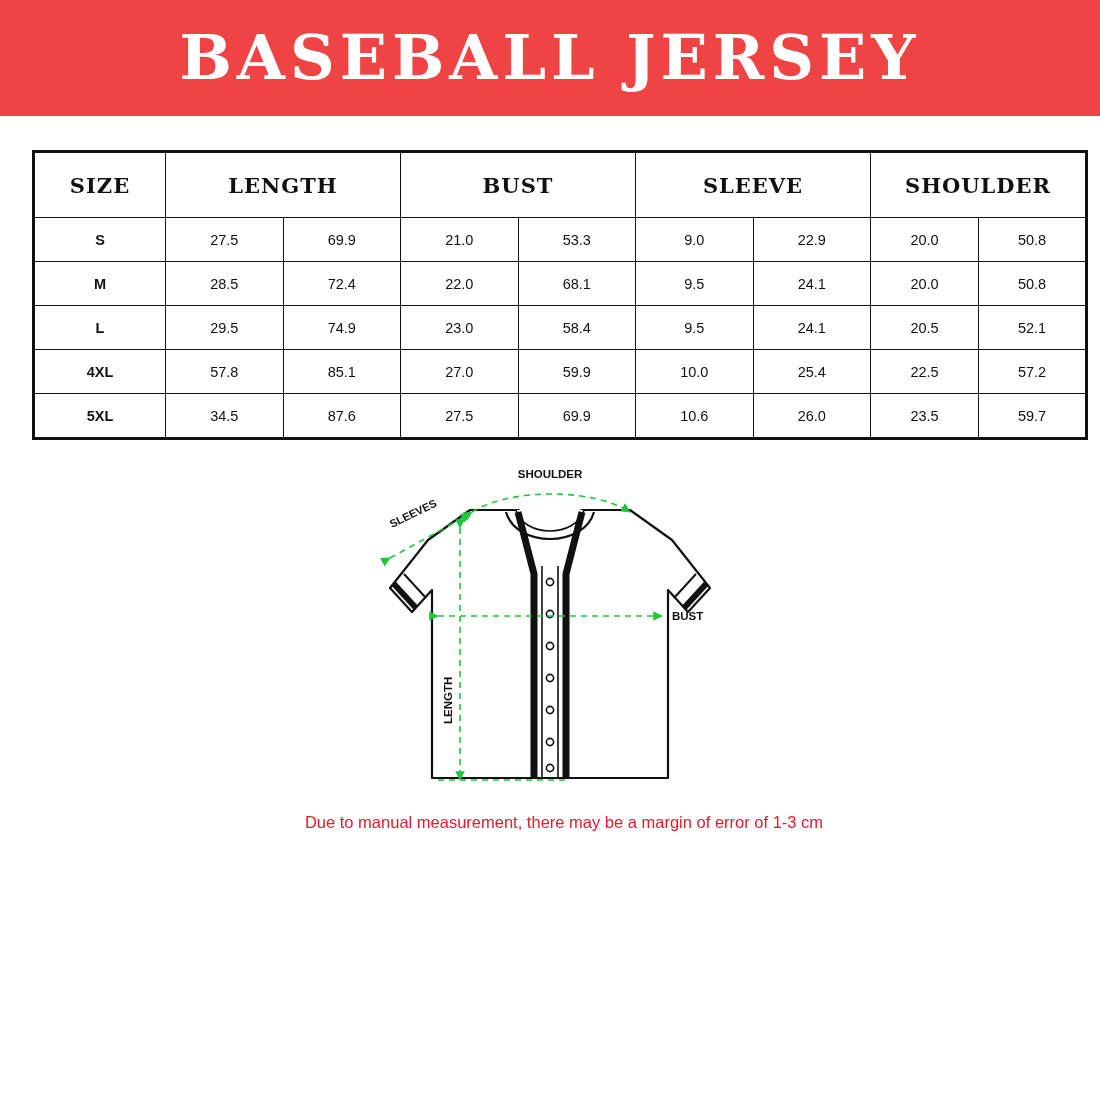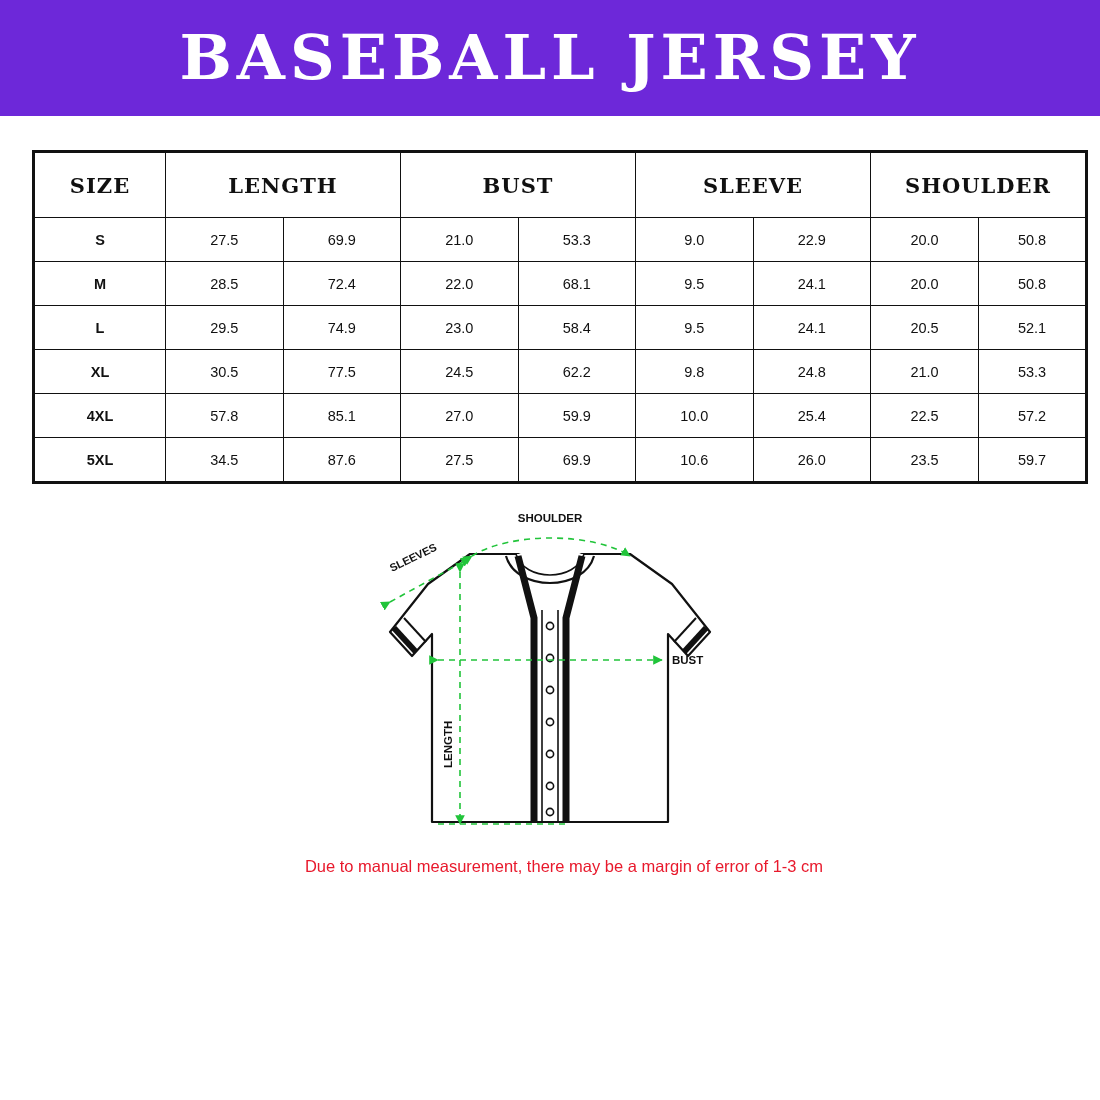--- a/index.html
+++ b/index.html
@@ -11,21 +11,21 @@
     height: 1100px;
     background: #ffffff;
     font-family: "Liberation Sans", sans-serif;
     overflow: hidden;
   }
 
   
   .header-banner {
     width: 1100px;
     height: 116px;
-    background: #6d28d9;
+    background: #ef4444;
     display: flex;
     align-items: center;
     justify-content: center;
   }
   .header-title {
     font-family: "DejaVu Serif", serif;
     font-weight: bold;
     color: #ffffff;
     font-size: 62px;
     letter-spacing: 5px;
@@ -136,31 +136,20 @@
       <tr class="data-row">
         <td class="size-cell">L</td>
         <td>29.5</td>
         <td>74.9</td>
         <td>23.0</td>
         <td>58.4</td>
         <td>9.5</td>
         <td>24.1</td>
         <td>20.5</td>
         <td>52.1</td>
-      </tr>
-      <tr class="data-row">
-        <td class="size-cell">XL</td>
-        <td>30.5</td>
-        <td>77.5</td>
-        <td>24.5</td>
-        <td>62.2</td>
-        <td>9.8</td>
-        <td>24.8</td>
-        <td>21.0</td>
-        <td>53.3</td>
       </tr>
       <tr class="data-row">
         <td class="size-cell">4XL</td>
         <td>57.8</td>
         <td>85.1</td>
         <td>27.0</td>
         <td>59.9</td>
         <td>10.0</td>
         <td>25.4</td>
         <td>22.5</td>

